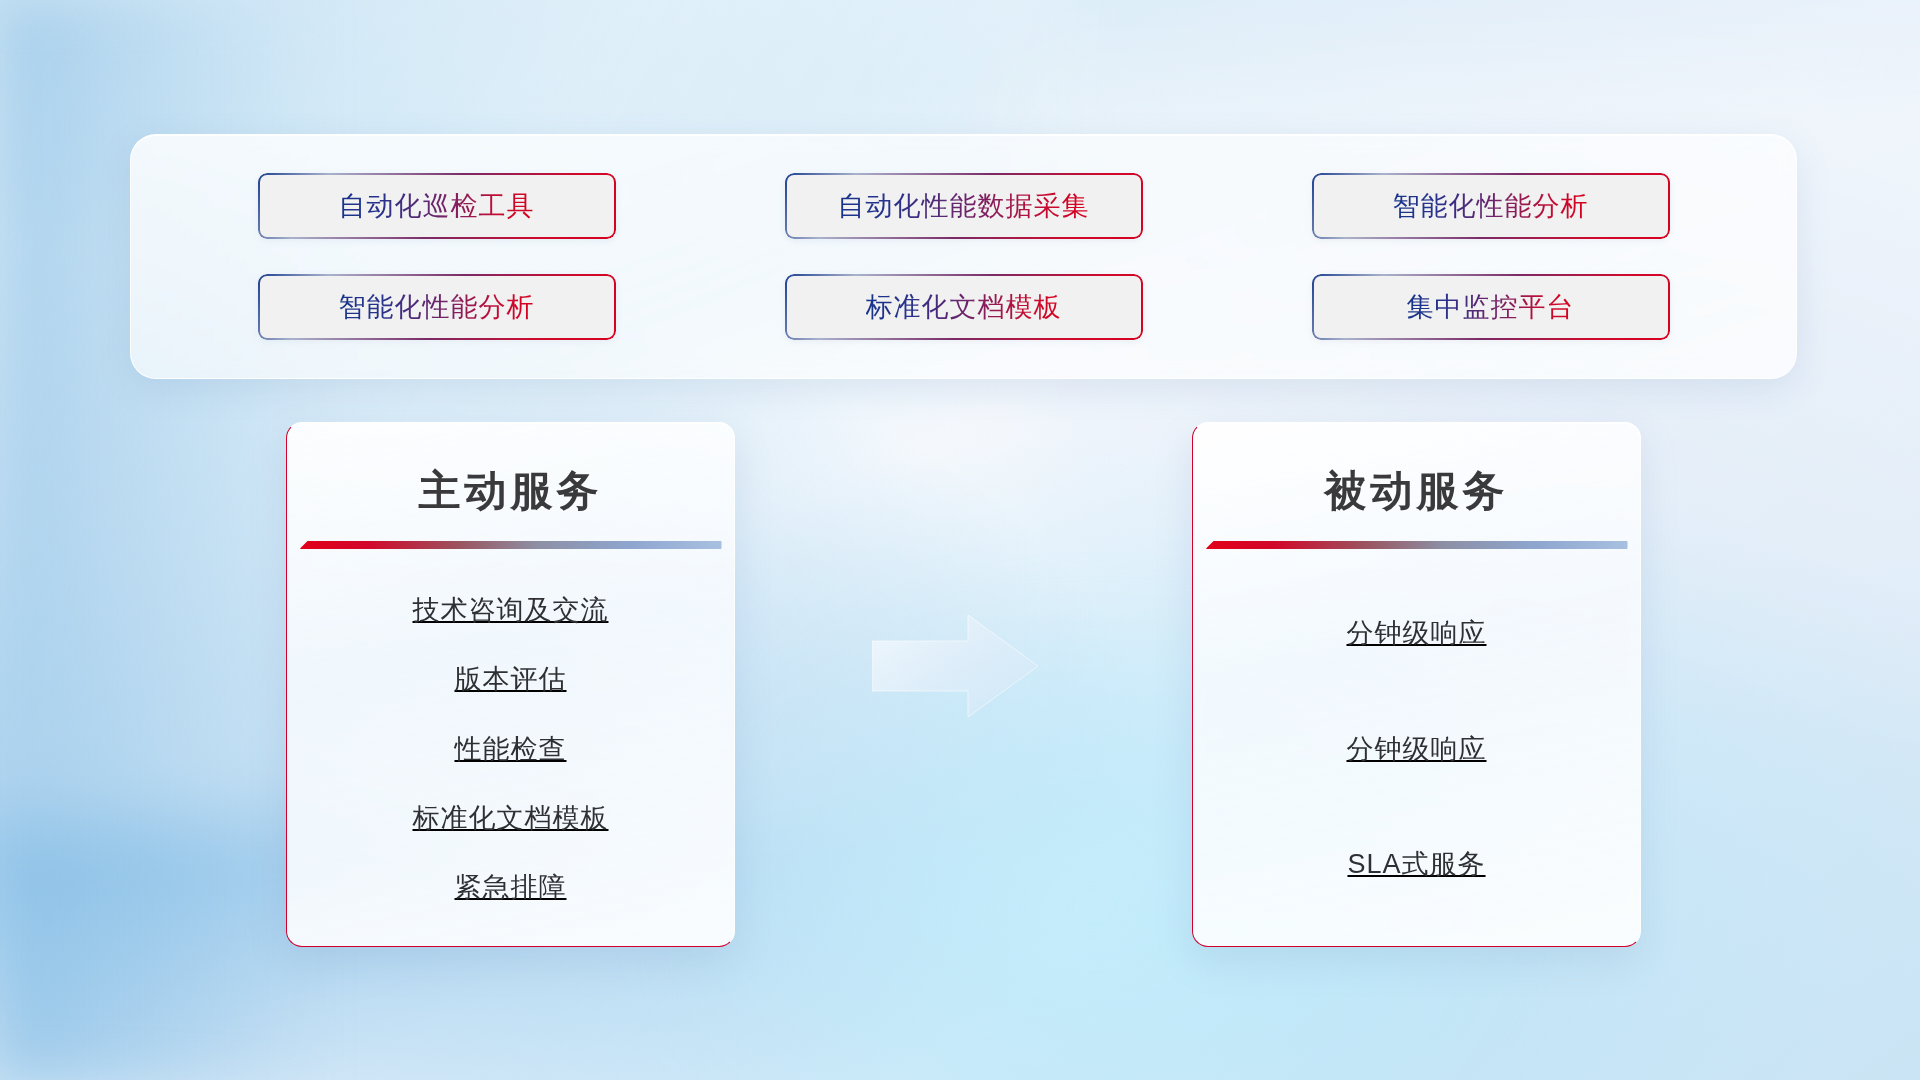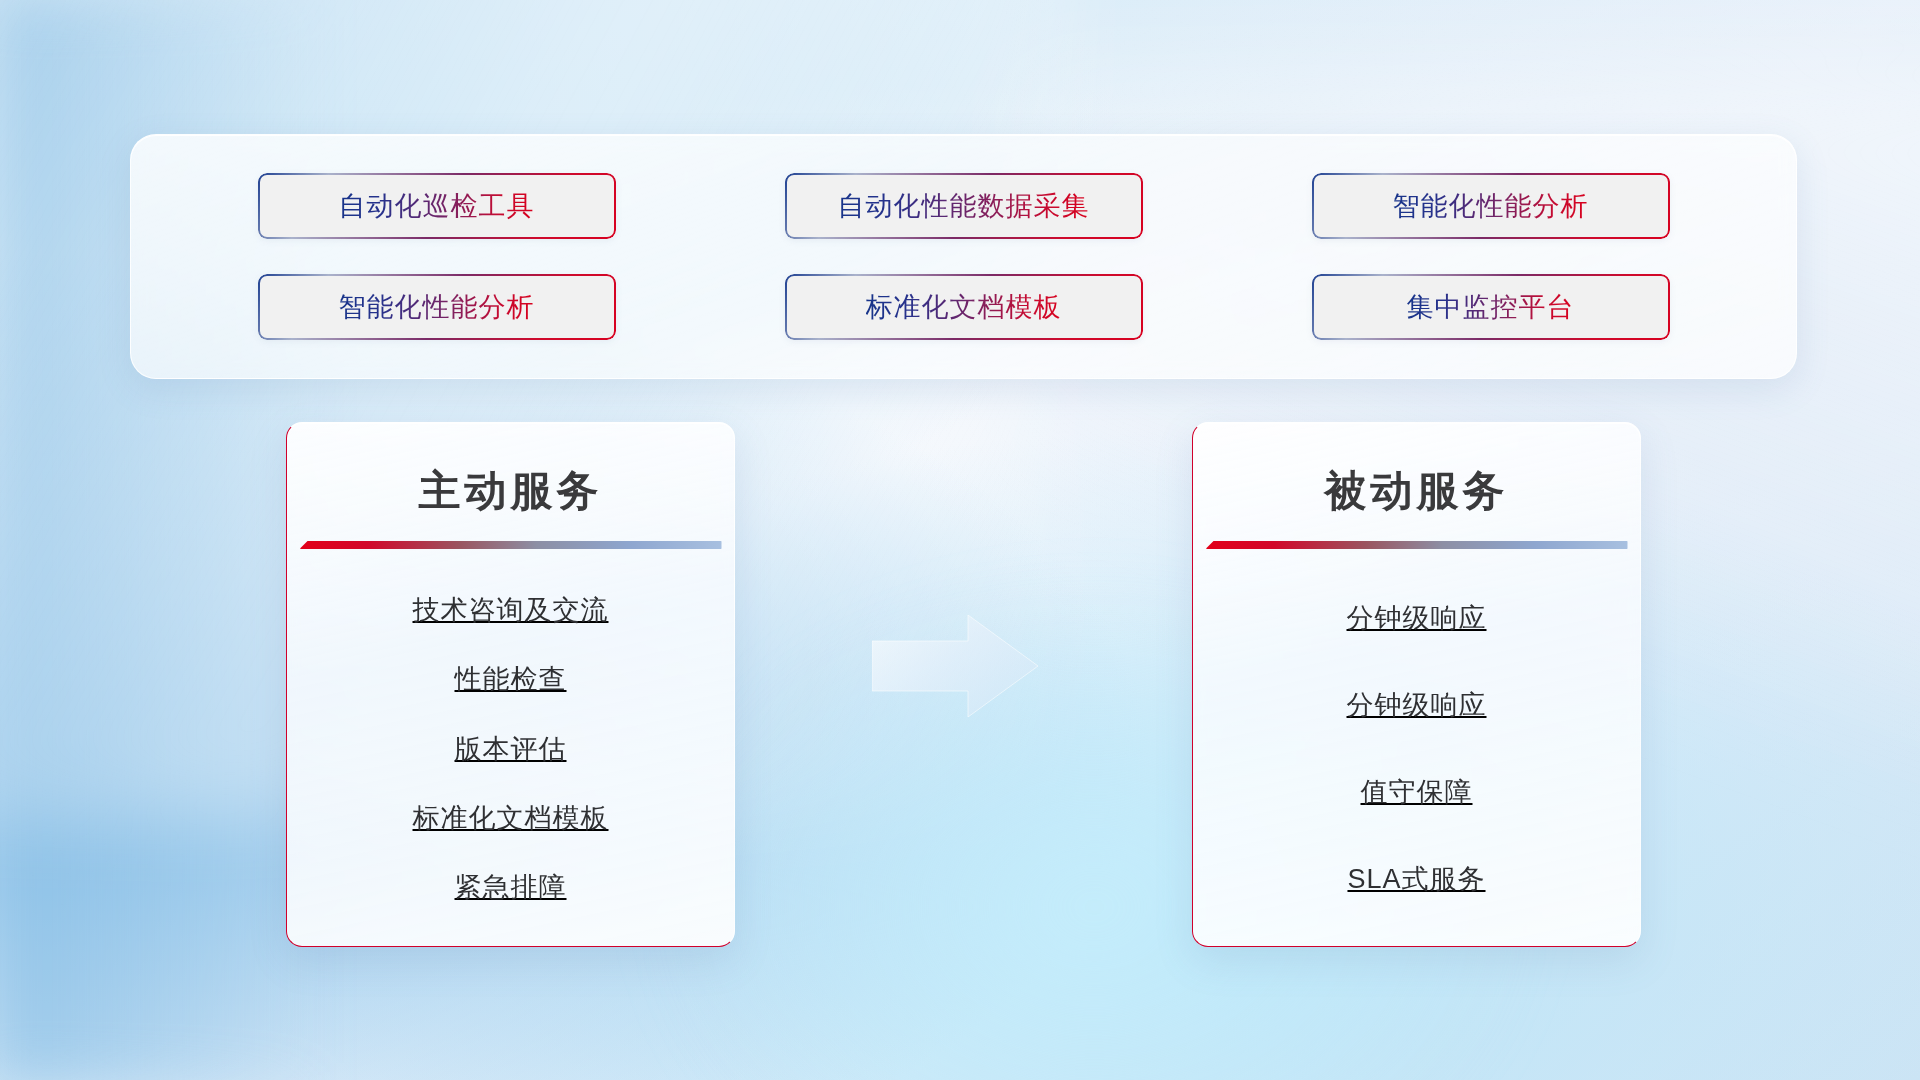--- a/index.html
+++ b/index.html
@@ -206,31 +206,30 @@
       </defs>
       <path d="M0 26 L96 26 L96 0 L166 51 L96 102 L96 76 L0 76 Z" fill="url(#arrowGrad)" stroke="rgba(255,255,255,0.55)" stroke-width="1" stroke-linejoin="round"></path>
     </svg>
   </div>
 
   <div class="card" id="card-active">
     <div class="card-title">主动服务</div>
     <div class="card-divider"></div>
     <ul class="card-list">
       <li>技术咨询及交流</li>
+      <li>版本评估</li>
       <li>性能检查</li>
-      <li>版本评估</li>
       <li>标准化文档模板</li>
       <li>紧急排障</li>
     </ul>
   </div>
 
   <div class="card" id="card-passive">
     <div class="card-title">被动服务</div>
     <div class="card-divider"></div>
     <ul class="card-list">
       <li>分钟级响应</li>
       <li>分钟级响应</li>
-      <li>值守保障</li>
       <li>SLA式服务</li>
     </ul>
   </div>
 
 </div>
 
 </body></html>

